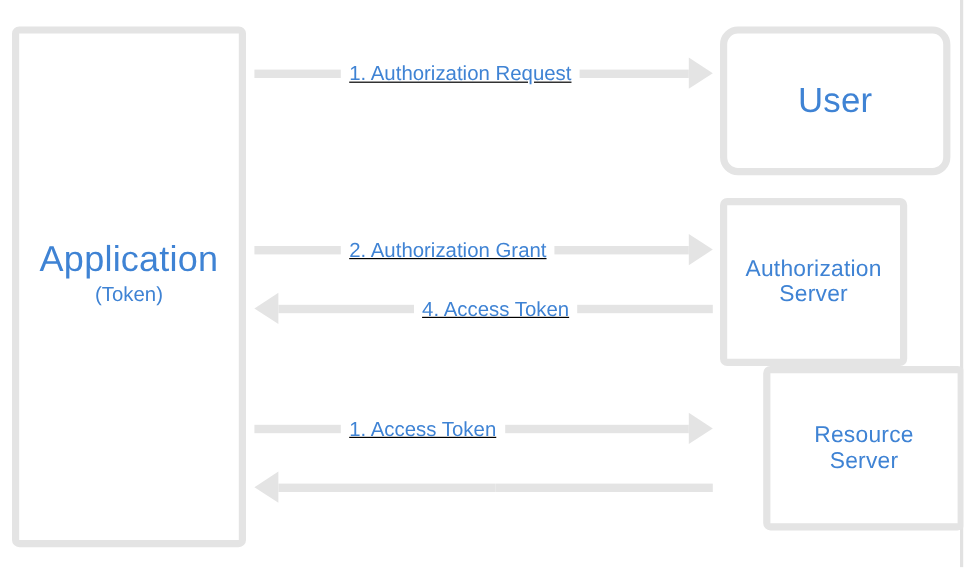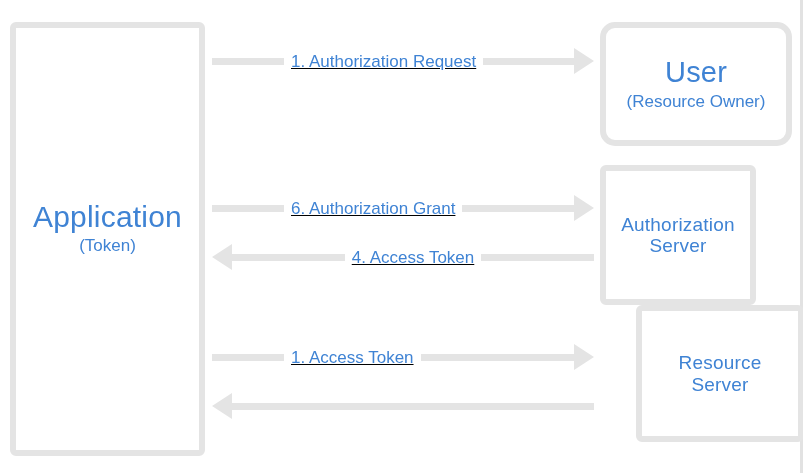--- a/index.html
+++ b/index.html
@@ -150,21 +150,20 @@
 
   <div class="box" id="box-application">
     <div class="stack">
       <div class="box-title">Application</div>
       <div class="box-sub">(Token)</div>
     </div>
   </div>
 
   <div class="box" id="box-user">
     <div class="box-title">User</div>
-    <div class="box-sub">(Resource Owner)</div>
   </div>
 
   <div class="box" id="box-auth-server">
     <div class="box-title">Authorization</div>
     <div class="box-title">Server</div>
   </div>
 
   <div class="box" id="box-resource-server">
     <div class="box-title">Resource</div>
     <div class="box-title">Server</div>
@@ -173,21 +172,21 @@
   <div class="flow ltr" id="flow-1">
     <div class="flow-line"></div>
     <div class="flow-label">1. Authorization Request</div>
     <div class="flow-line"></div>
     <div class="arrowhead right"></div>
   </div>
 
 
   <div class="flow ltr" id="flow-3">
     <div class="flow-line"></div>
-    <div class="flow-label">6. Authorization Grant</div>
+    <div class="flow-label">2. Authorization Grant</div>
     <div class="flow-line"></div>
     <div class="arrowhead right"></div>
   </div>
 
   <div class="flow rtl" id="flow-4">
     <div class="arrowhead left"></div>
     <div class="flow-line"></div>
     <div class="flow-label">4. Access Token</div>
     <div class="flow-line"></div>
   </div>

